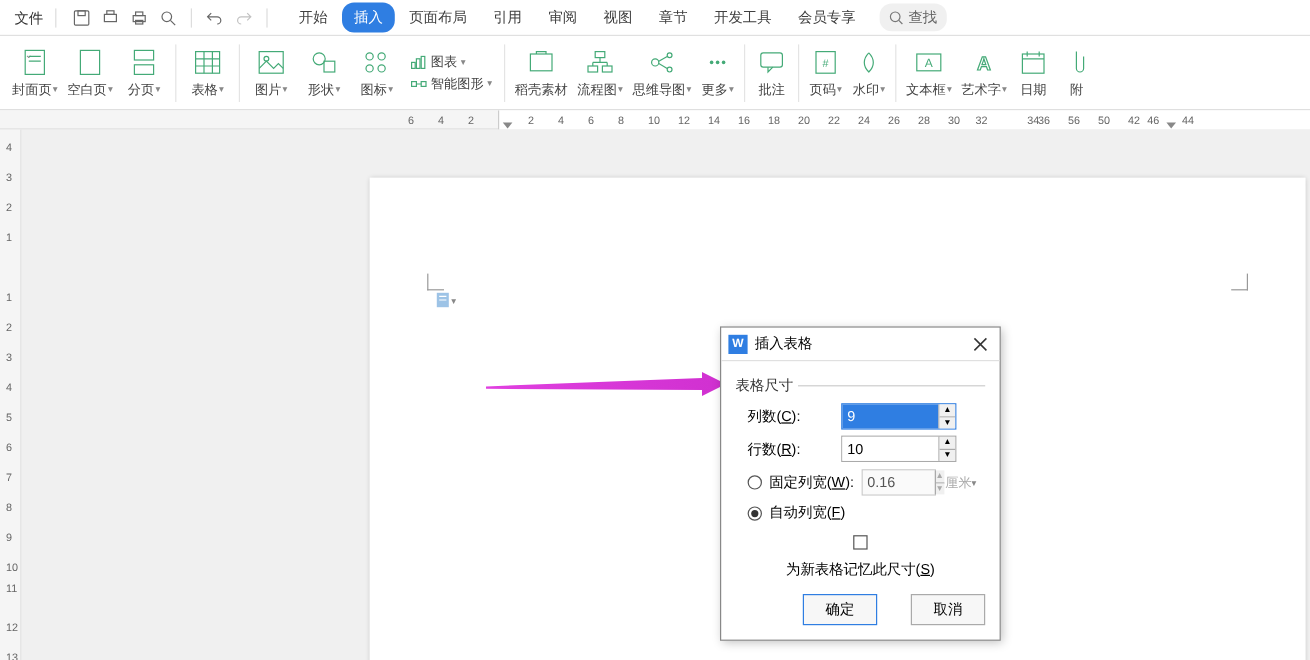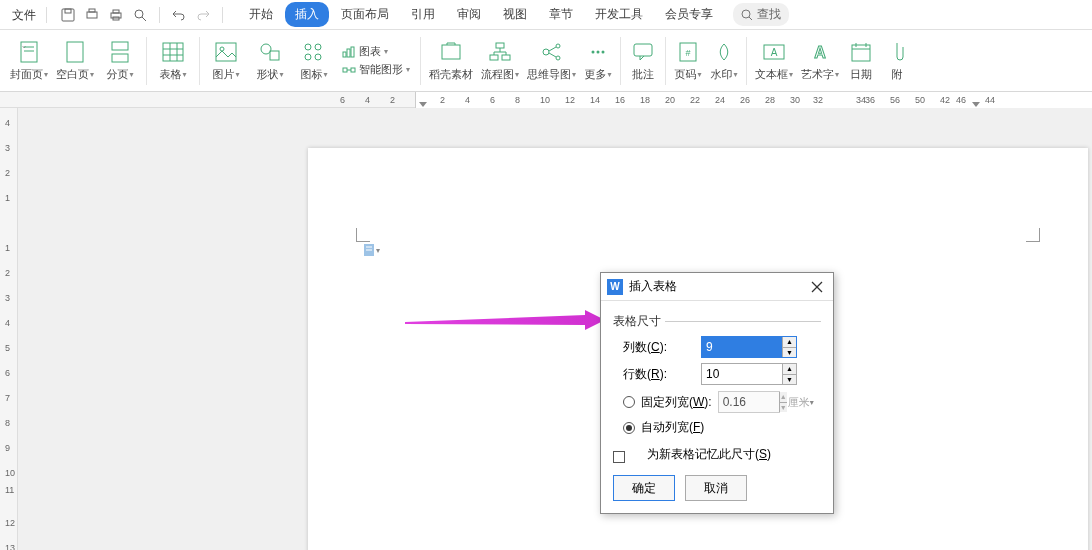--- a/index.html
+++ b/index.html
@@ -57,23 +57,23 @@
 .spin.disabled { border-color:#ccc; color:#aaa; }
 .spin input { flex:1; border:none; padding:0 4px; font-size:12px; outline:none; width:60px; }
 .spin input.sel { background:#2f7ee2; color:#fff; }
 .spin .btns { width:14px; display:flex; flex-direction:column; border-left:1px solid #aaa; }
 .spin .btns span { flex:1; display:flex; align-items:center; justify-content:center; font-size:7px; background:#f0f0f0; cursor:pointer; }
 .spin .btns span:first-child { border-bottom:1px solid #aaa; }
 .unit { color:#aaa; font-size:11px; margin-left:2px; display:flex; align-items:center; }
 .radio-row { display:flex; align-items:center; margin:6px 0 6px 10px; gap:6px; }
 .radio { width:12px; height:12px; border:1px solid #555; border-radius:50%; display:inline-flex; align-items:center; justify-content:center; cursor:pointer; }
 .radio.checked::after { content:""; width:6px; height:6px; background:#333; border-radius:50%; }
-.check-row { display:flex; align-items:flex-end; margin:10px 0 6px 0; gap:22px; }
+.check-row { display:flex; align-items:center; margin:10px 0 6px 0; gap:8px;flex-direction:column; }
 .checkbox { width:12px; height:12px; border:1px solid #555; cursor:pointer; }
-.dlg-btns { display:flex; justify-content:flex-start; gap:10px; margin-top:12px; }
+.dlg-btns { display:flex; justify-content:flex-end; gap:28px; margin-top:12px; }
 .dlg-btn { width:62px; height:26px; border:1px solid #aaa; background:#f7f7f7; display:flex; align-items:center; justify-content:center; cursor:pointer; }
 .dlg-btn.primary { border:1px solid #2f7ee2; }
 
 .ul { text-decoration:underline; }
 </style>
 </head>
 <body>
 
 <div class="menubar">
   <div class="menu-file">

